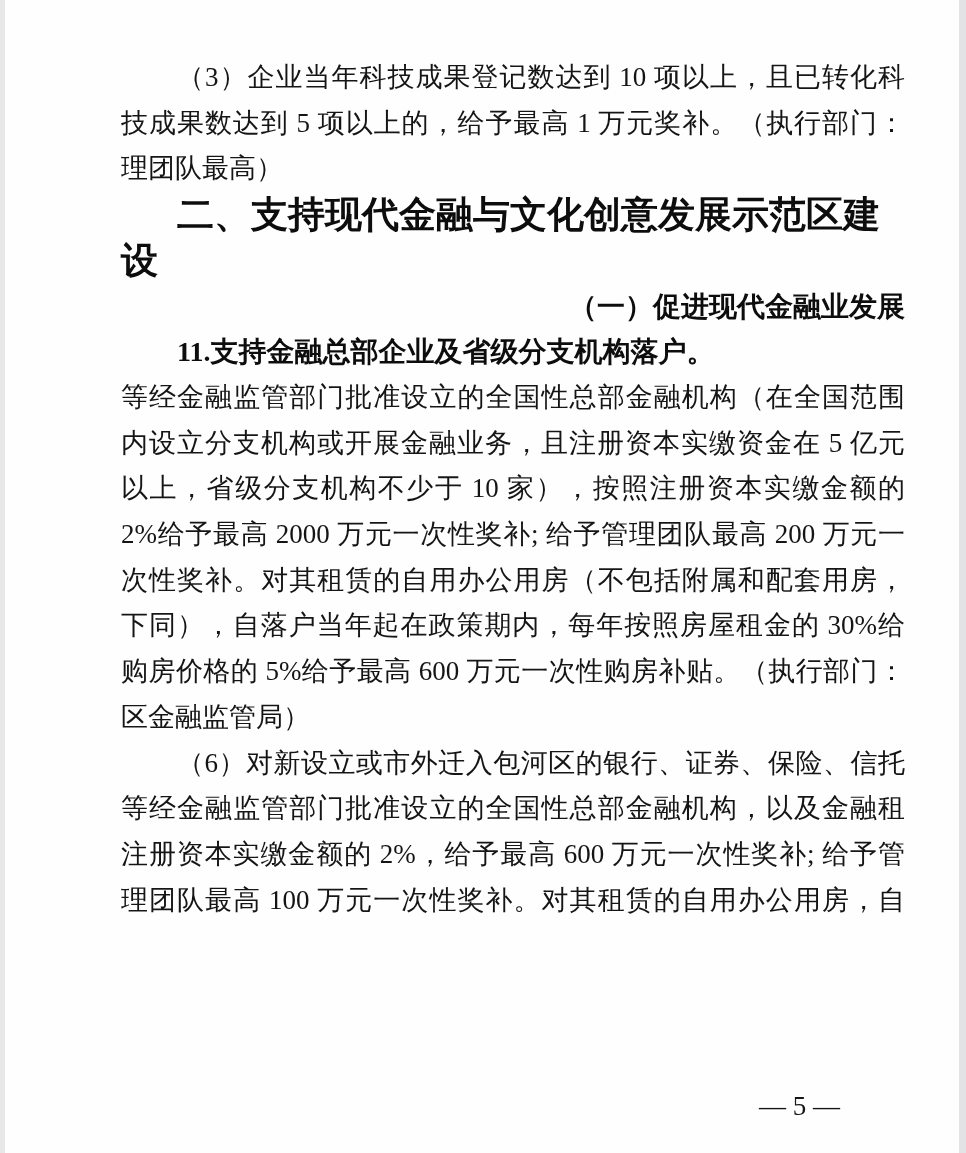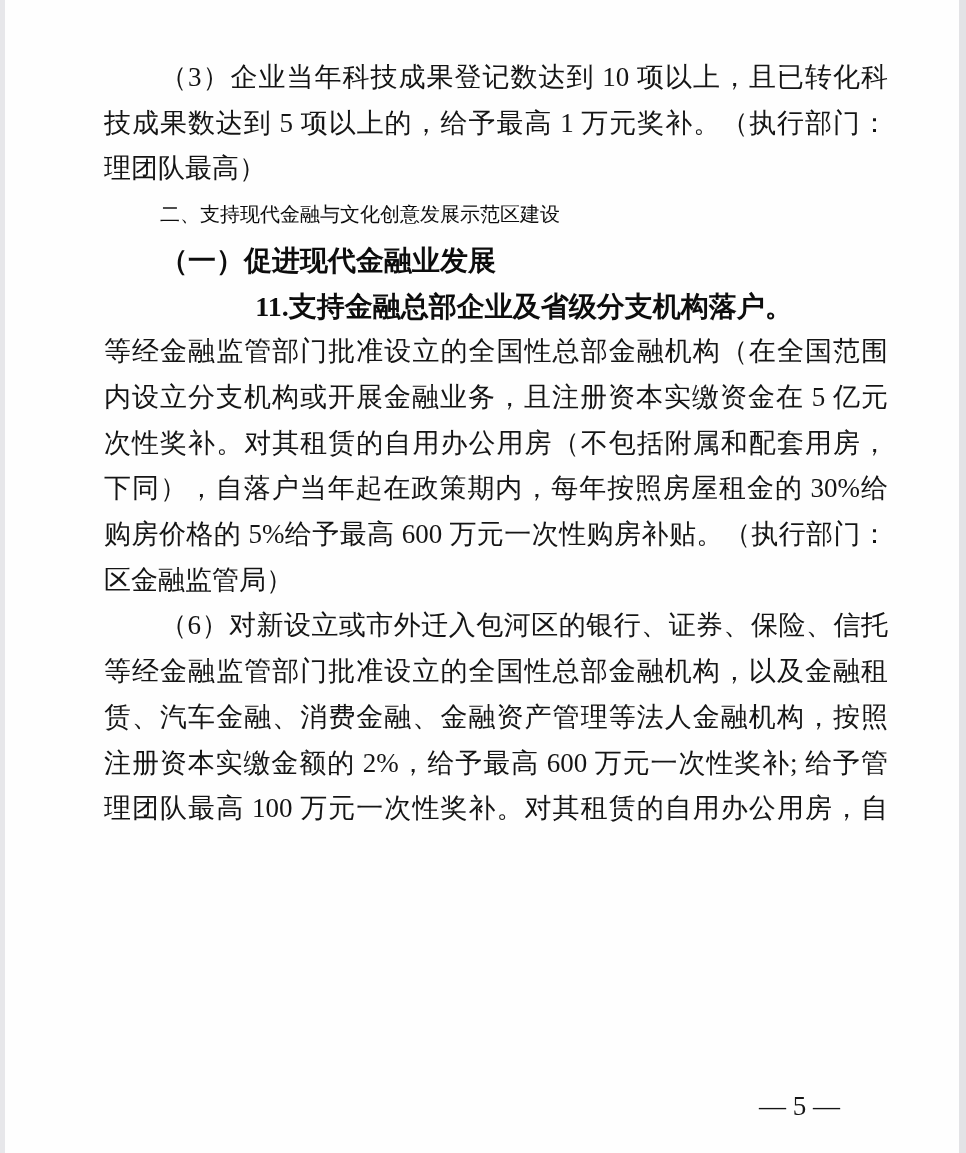--- a/index.html
+++ b/index.html
@@ -24,57 +24,57 @@
     width: 5px;
     background: #e7e7ea;
   }
   .edge-right {
     right: 0;
     width: 7px;
     background: #e3e3e6;
   }
   .content {
     position: absolute;
-    left: 104px;
+    left: 121px;
     top: 55px;
     width: 784px;
   }
   .line {
     font-family: "Liberation Serif", serif;
     font-size: 27px;
     line-height: 45.7px;
     color: #151515;
     white-space: normal;
     text-align: left;
   }
   .line.justify {
     text-align: justify;
     text-align-last: justify;
   }
   .line.indent {
     text-indent: 56px;
   }
   .line.h1 {
     font-family: "Liberation Sans", sans-serif;
-    font-weight: 400;
-    font-size: 20px;
+    font-weight: 700;
+    font-size: 37px;
     color: #0d0d0d;
   }
   .line.h2 {
     font-family: "Liberation Serif", serif;
     font-weight: 700;
     font-size: 28px;
     color: #0d0d0d;
+    text-align: right;
   }
   .line.h3 {
     font-family: "Liberation Serif", serif;
     font-weight: 700;
     font-size: 28px;
     color: #0d0d0d;
-    text-align: center;
   }
   .footer {
     position: absolute;
     top: 1084px;
     right: 126px;
     font-family: "Liberation Serif", serif;
     font-size: 27px;
     line-height: 45.7px;
     color: #151515;
     text-align: right;
@@ -89,25 +89,26 @@
 
   <div class="content">
       <div class="line body indent justify">（3）企业当年科技成果登记数达到 10 项以上，且已转化科</div>
       <div class="line body justify">技成果数达到 5 项以上的，给予最高 1 万元奖补。（执行部门：</div>
       <div class="line body">理团队最高）</div>
       <div class="line h1 indent">二、支持现代金融与文化创意发展示范区建设</div>
       <div class="line h2 indent">（一）促进现代金融业发展</div>
       <div class="line h3 indent">11.支持金融总部企业及省级分支机构落户。</div>
       <div class="line body justify">等经金融监管部门批准设立的全国性总部金融机构（在全国范围</div>
       <div class="line body justify">内设立分支机构或开展金融业务，且注册资本实缴资金在 5 亿元</div>
+      <div class="line body justify">以上，省级分支机构不少于 10 家），按照注册资本实缴金额的</div>
+      <div class="line body justify">2%给予最高 2000 万元一次性奖补; 给予管理团队最高 200 万元一</div>
       <div class="line body justify">次性奖补。对其租赁的自用办公用房（不包括附属和配套用房，</div>
       <div class="line body justify">下同），自落户当年起在政策期内，每年按照房屋租金的 30%给</div>
       <div class="line body justify">购房价格的 5%给予最高 600 万元一次性购房补贴。（执行部门：</div>
       <div class="line body">区金融监管局）</div>
       <div class="line body indent justify">（6）对新设立或市外迁入包河区的银行、证券、保险、信托</div>
       <div class="line body justify">等经金融监管部门批准设立的全国性总部金融机构，以及金融租</div>
-      <div class="line body justify">赁、汽车金融、消费金融、金融资产管理等法人金融机构，按照</div>
       <div class="line body justify">注册资本实缴金额的 2%，给予最高 600 万元一次性奖补; 给予管</div>
       <div class="line body justify">理团队最高 100 万元一次性奖补。对其租赁的自用办公用房，自</div>
     </div>
 
   <div class="footer">— 5 —</div>
 </div>
 
 </body></html>

